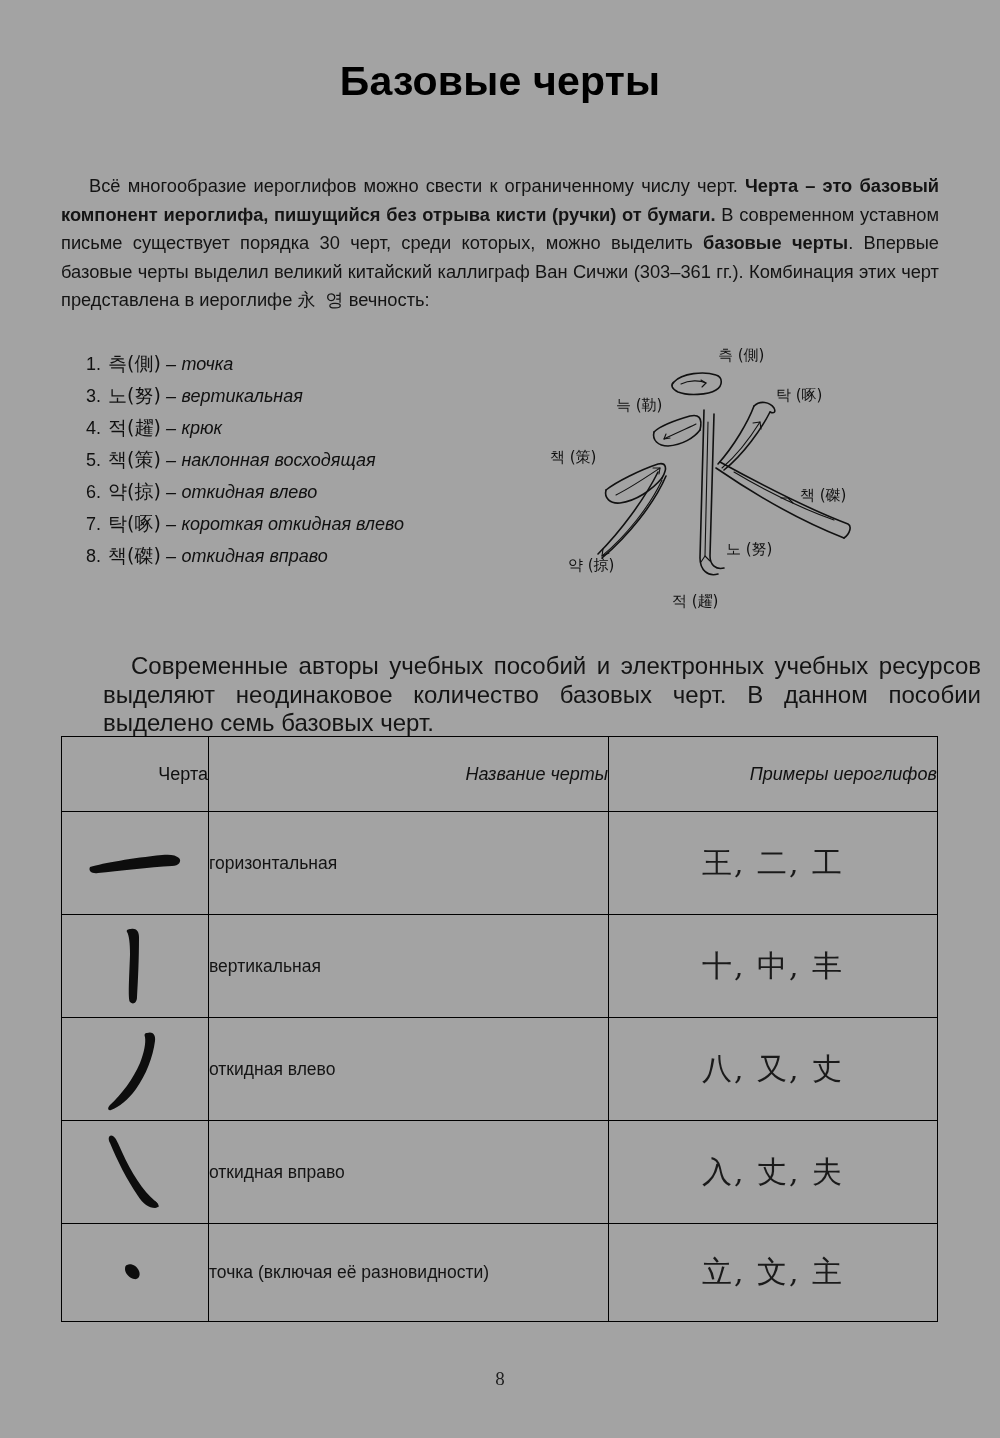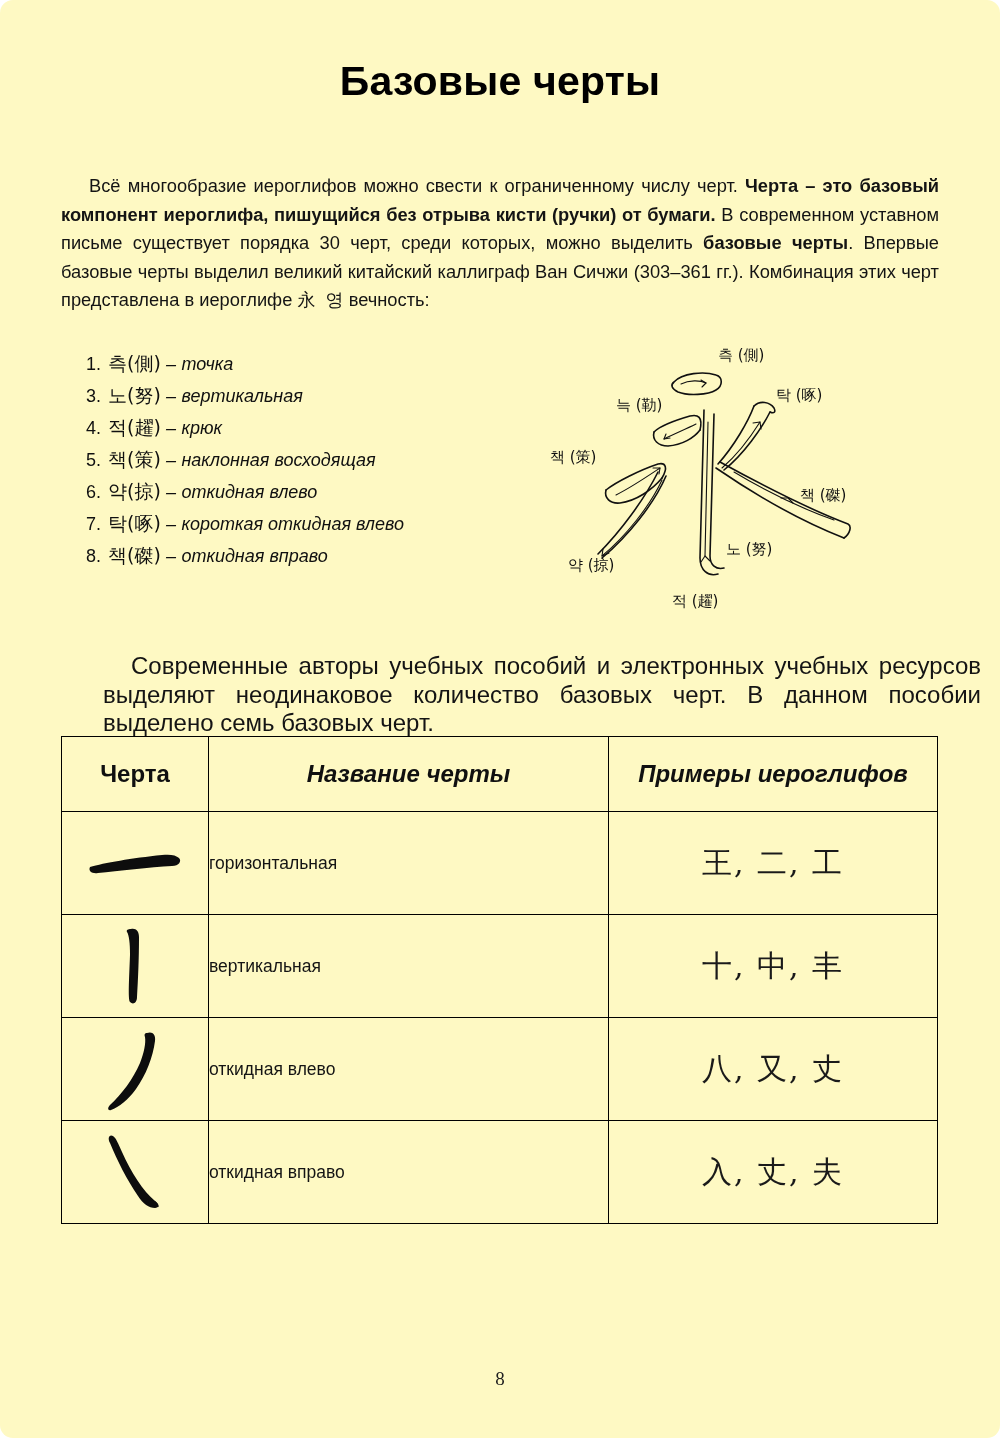--- a/index.html
+++ b/index.html
@@ -12,22 +12,21 @@
     height: 1438px;
     position: relative;
     font-family: "Liberation Sans", sans-serif;
     color: #101010;
     overflow: hidden;
   }
 
   .page {
     position: absolute;
     inset: 0;
-    background: #fef9c3;
-    border-radius: 13px;
+    background: #a3a3a3;
   }
 
   
   .page-title {
     position: absolute;
     top: 58px;
     left: 0;
     width: 1000px;
     text-align: center;
     font-size: 41px;
@@ -129,22 +128,23 @@
     border: 1.4px solid #000;
     padding: 0;
     vertical-align: middle;
   }
   .col-stroke  { width: 147px; }
   .col-name    { width: 400px; }
   .col-example { width: 329px; }
 
   .strokes-table thead th {
     height: 74px;
-    font-weight: bold;
-    font-size: 24px;
+    font-weight: normal;
+    font-size: 18px;
+    text-align: right;
   }
   .th-upright { font-style: normal; }
   .th-italic  { font-style: italic; }
 
   .strokes-table tbody tr { height: 103px; }
   .strokes-table tbody tr.tall { height: 98px; }
 
   .cell-stroke {
     text-align: center;
   }
@@ -302,19 +302,28 @@
         <td class="cell-stroke">
           <svg width="72" height="88" viewBox="0 0 72 88">
             <path d="M14,8 C11,6 8,9 11,15 C18,32 28,52 39,68 C44,76 50,80 56,80 C60,80 60,76 56,73 C44,63 32,44 23,24 C19,15 17,10 14,8 Z" fill="#0d0d0d"></path>
             <path d="M40,69 C47,74 54,78 58,79 C61,80 60,76 56,73 Z" fill="#0d0d0d"></path>
           </svg>
         </td>
         <td class="cell-name">откидная вправо</td>
         <td class="cell-example">入, 丈, 夫</td>
       </tr>
 
+      <tr class="tall">
+        <td class="cell-stroke">
+          <svg width="50" height="44" viewBox="0 0 50 44">
+            <path d="M17,14 C21,12 27,15 29,20 C31,25 28,29 24,28 C19,27 15,22 15,18 C15,15 16,14 17,14 Z" fill="#0d0d0d"></path>
+          </svg>
+        </td>
+        <td class="cell-name">точка (включая её разновидности)</td>
+        <td class="cell-example">立, 文, 主</td>
+      </tr>
 
     </tbody>
   </table>
 
   <div class="folio">8</div>
 
 </div>
 
 </body></html>

